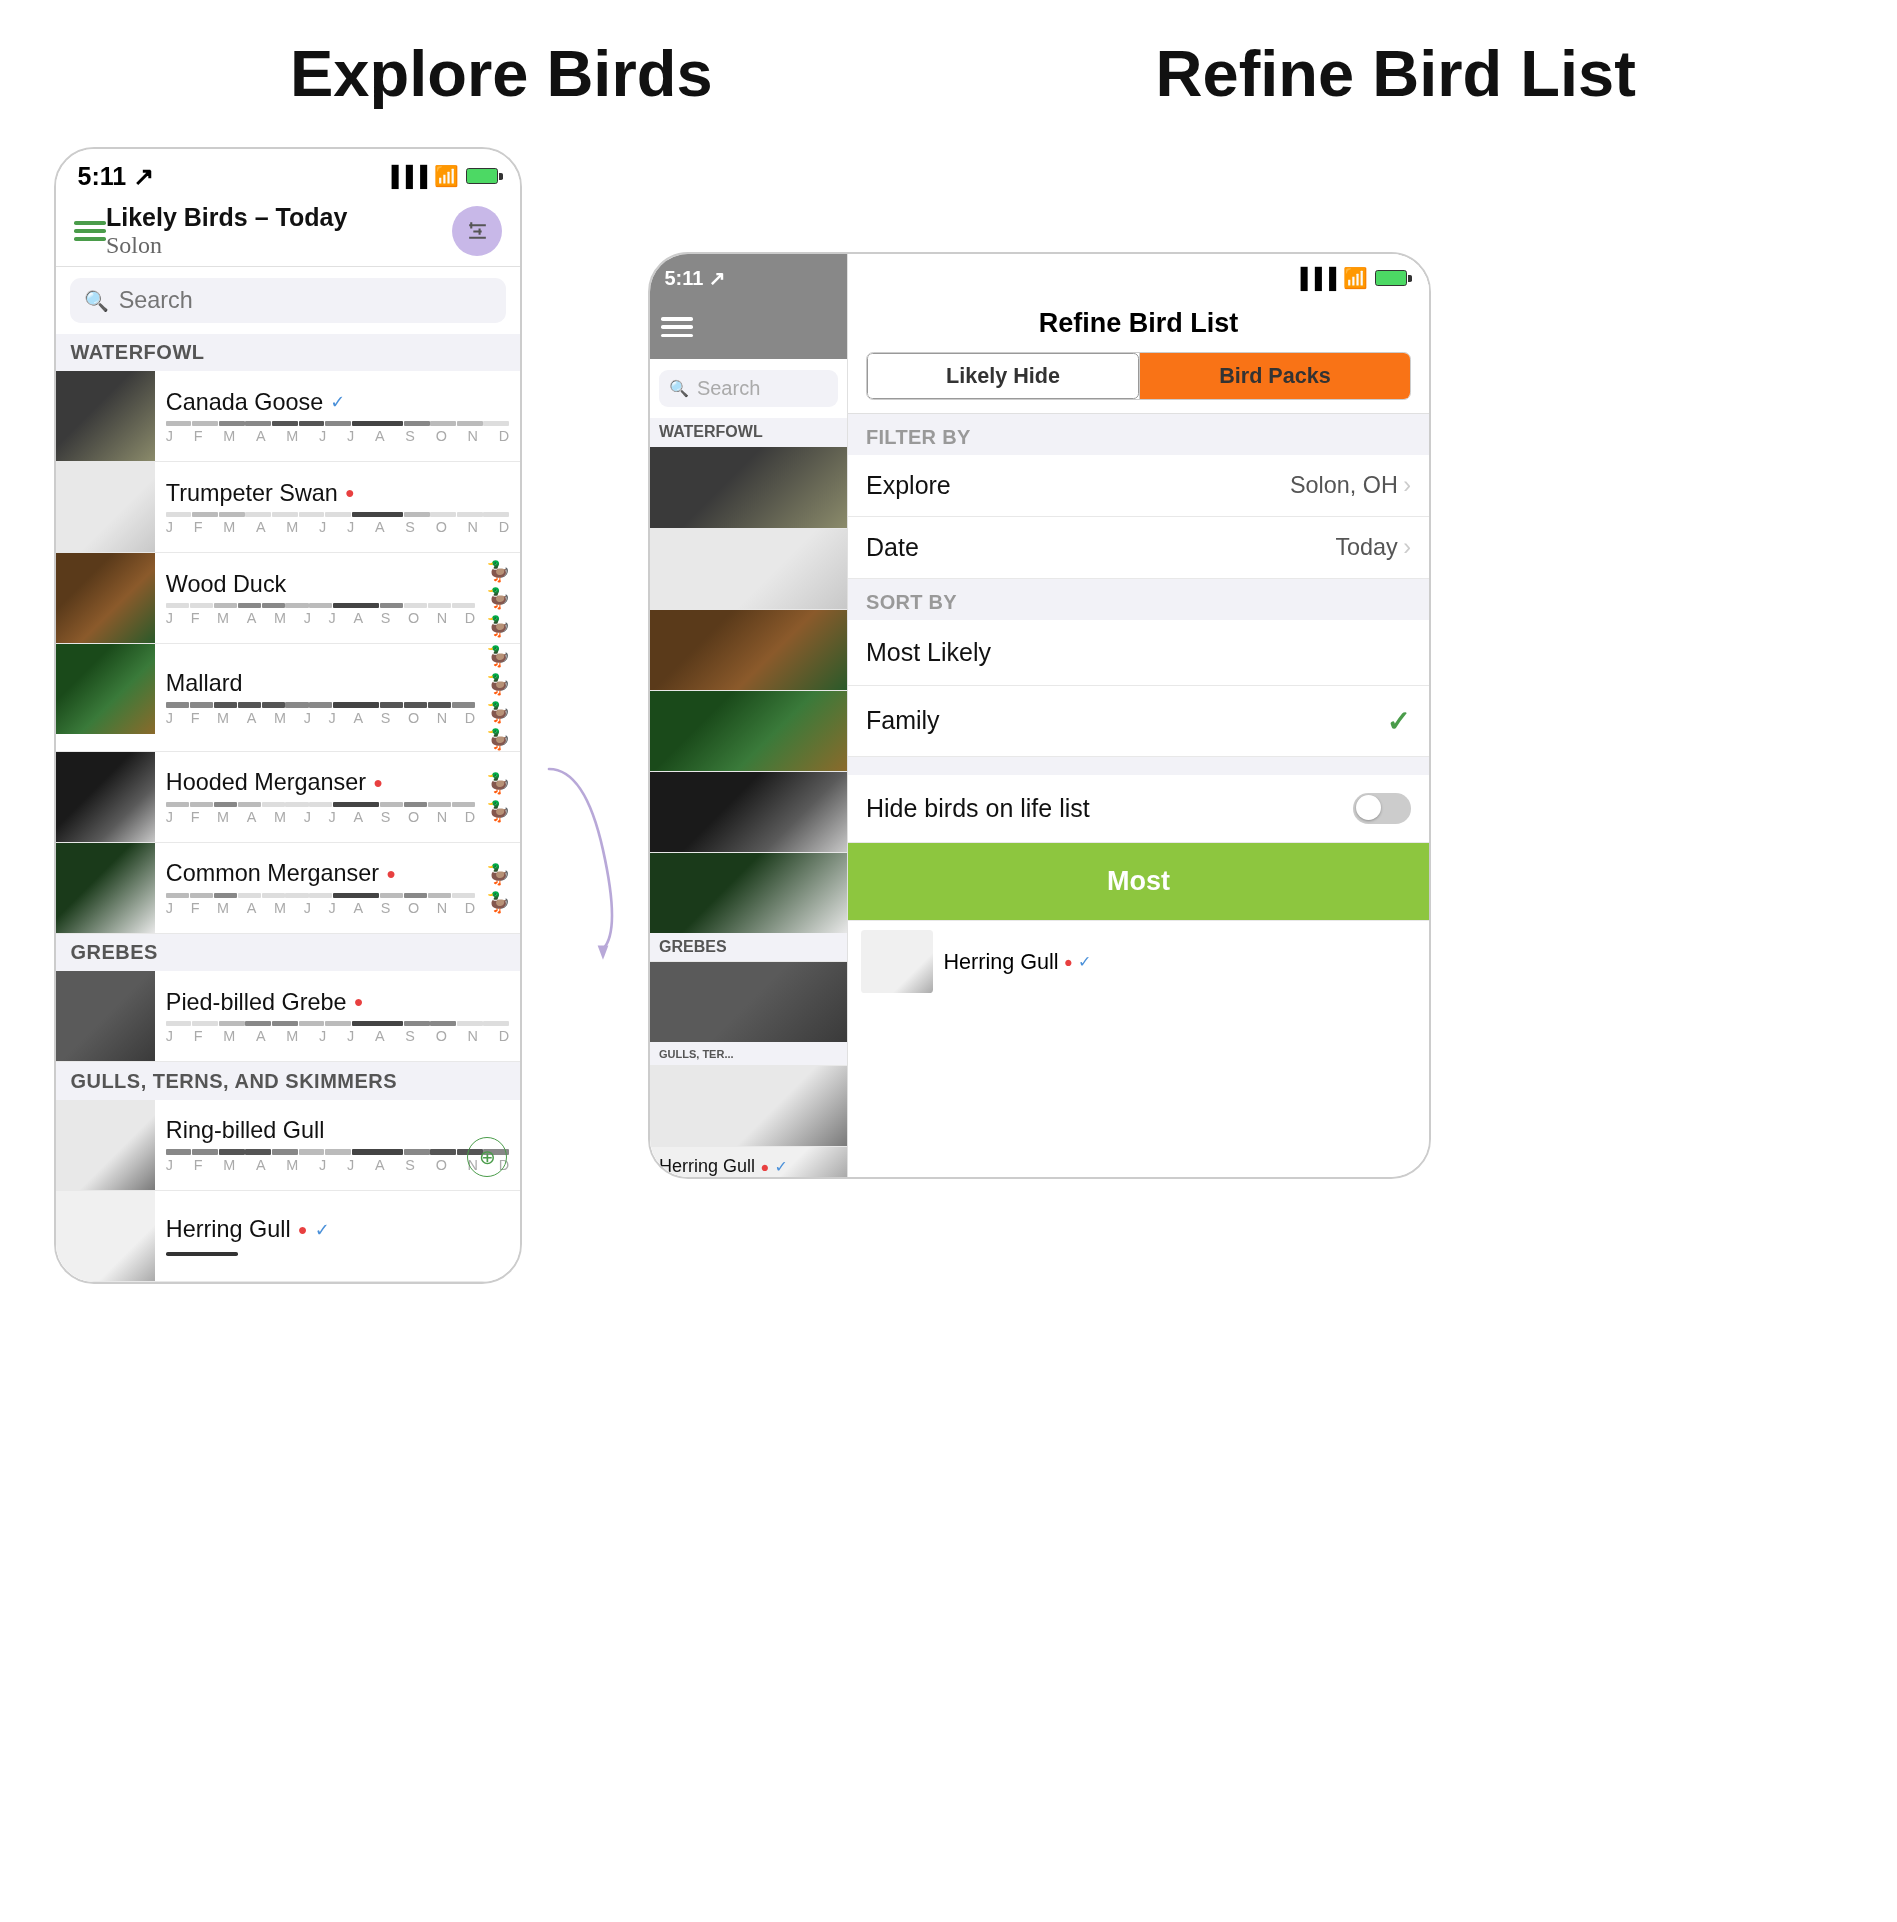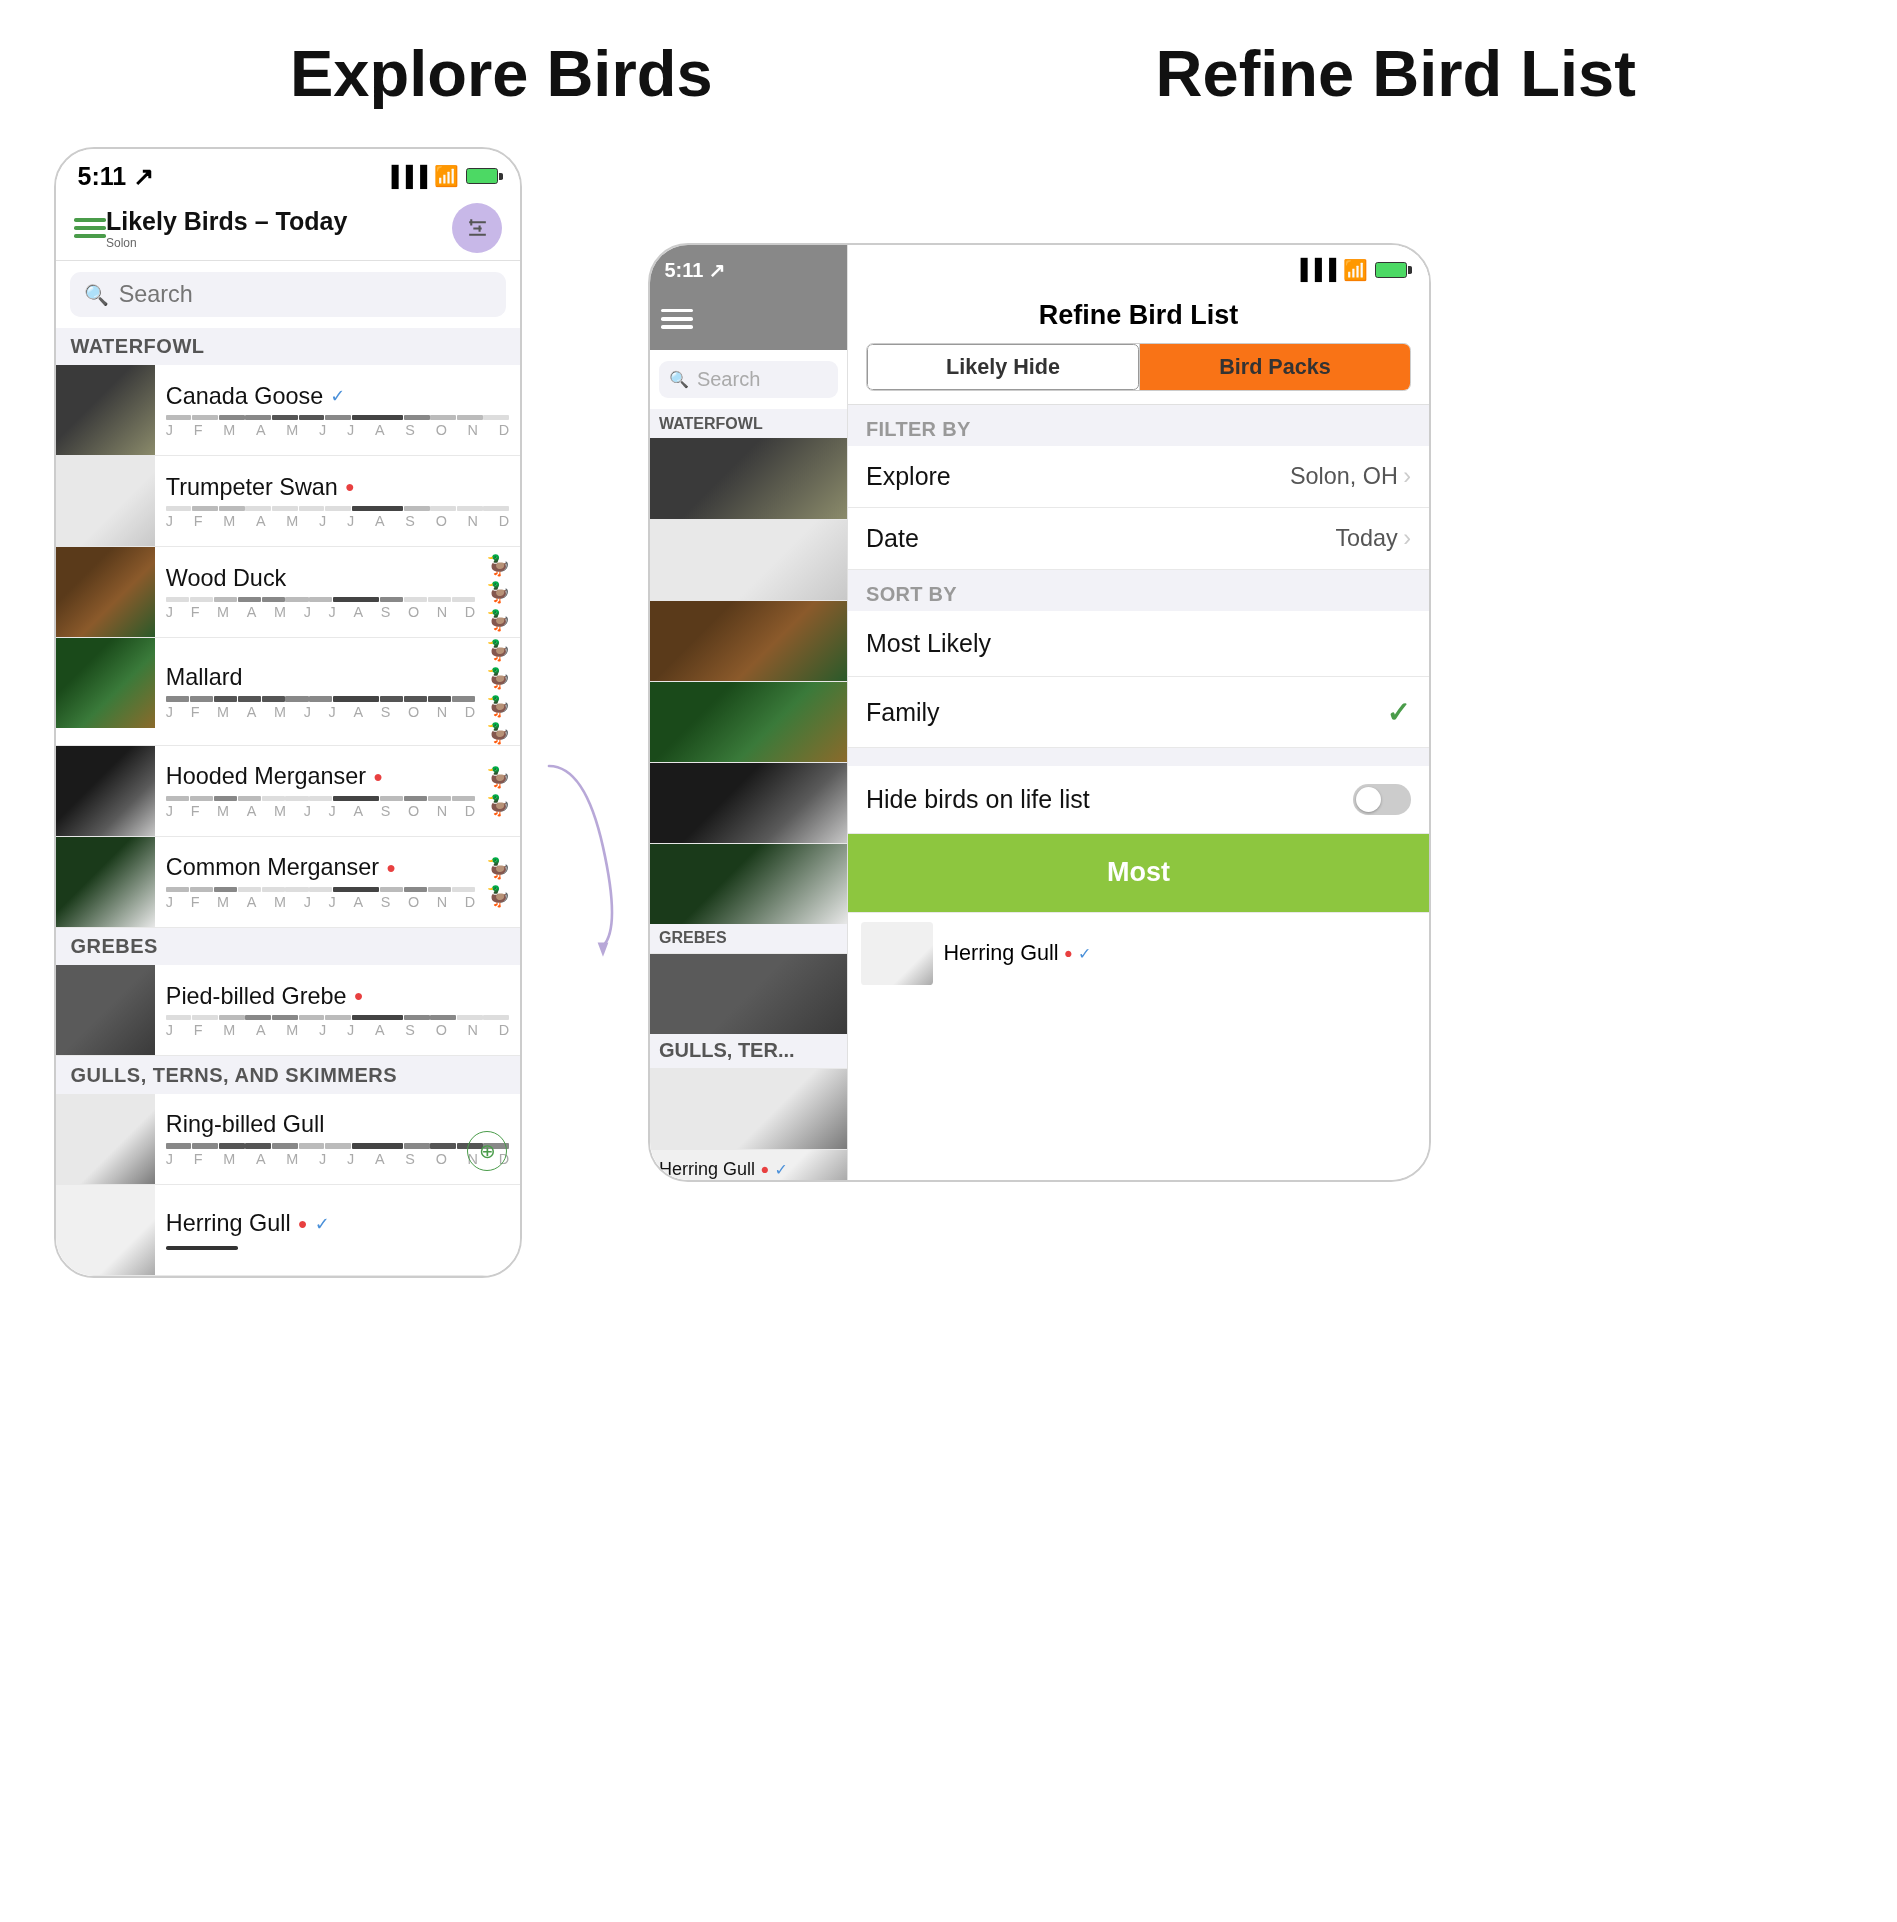--- a/index.html
+++ b/index.html
@@ -100,22 +100,23 @@
     }
     .header-center {
       flex: 1;
     }
     .header-title {
       font-size: 25px;
       font-weight: 600;
       color: #111;
     }
     .header-subtitle {
-      font-size: 12px;
+      font-size: 24px;
       color: #666;
+      font-family: Liberation Serif, serif;
     }
     .filter-btn {
       width: 50px;
       height: 50px;
       border-radius: 50%;
       background: #c8b8e8;
       display: flex;
       align-items: center;
       justify-content: center;
       cursor: pointer;
@@ -817,21 +818,21 @@
       <div style="padding:5.4px 9px;font-size:16px;font-weight:700;color:#555;background:#f2f2f7;">WATERFOWL</div>
 
       <div style="height:81px;background:linear-gradient(135deg,#3a3a3a 40%,#8b8b6b 100%);"></div>
       <div style="border-top:0.9px solid #e8e8e8;height:81px;background:linear-gradient(135deg,#e8e8e8 60%,#c8c8c8 100%);"></div>
       <div style="border-top:0.9px solid #e8e8e8;height:81px;background:linear-gradient(135deg,#5a3a1a 30%,#8b5a2b 60%,#2a5a2a 100%);"></div>
       <div style="border-top:0.9px solid #e8e8e8;height:81px;background:linear-gradient(135deg,#1a4a1a 30%,#3a7a3a 60%,#8b6a2b 100%);"></div>
       <div style="border-top:0.9px solid #e8e8e8;height:81px;background:linear-gradient(135deg,#1a1a1a 40%,#5a5a5a 70%,#c8c8c8 100%);"></div>
       <div style="border-top:0.9px solid #e8e8e8;height:81px;background:linear-gradient(135deg,#1a3a1a 40%,#e8e8e8 100%);"></div>
       <div style="padding:5.4px 9px;font-size:16px;font-weight:700;color:#555;background:#f2f2f7;">GREBES</div>
       <div style="border-top:0.9px solid #e8e8e8;height:81px;background:linear-gradient(135deg,#5a5a5a 50%,#3a3a3a 100%);"></div>
-      <div style="padding:5.4px 9px;font-size:20px;font-weight:700;color:#555;background:#f2f2f7;">GULLS, TER...</div>
+      <div style="padding:5.4px 9px;font-size:11px;font-weight:700;color:#555;background:#f2f2f7;">GULLS, TER...</div>
       <div style="border-top:0.9px solid #e8e8e8;height:81px;background:linear-gradient(135deg,#e8e8e8 60%,#7a7a7a 100%);"></div>
       <div style="border-top:0.9px solid #e8e8e8;flex:1;background:linear-gradient(135deg,#f0f0f0 70%,#aaa 100%);">
         <div style="padding:9px 9px 0;font-size:18px;font-weight:500;color:#111;display:flex;align-items:center;gap:5.4px;">
           Herring Gull <span style="color:#e84040;font-size:14.4px;">●</span><span style="color:#4a90d9;font-size:16px;">✓</span>
         </div>
       </div>
 
     </div>
 
     <div class="right-screen-right">

